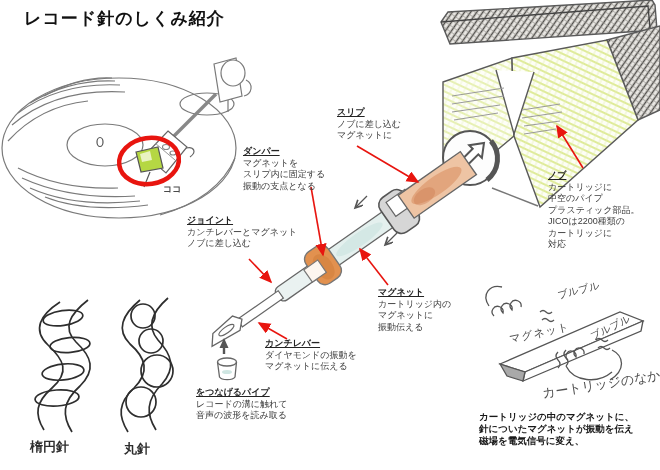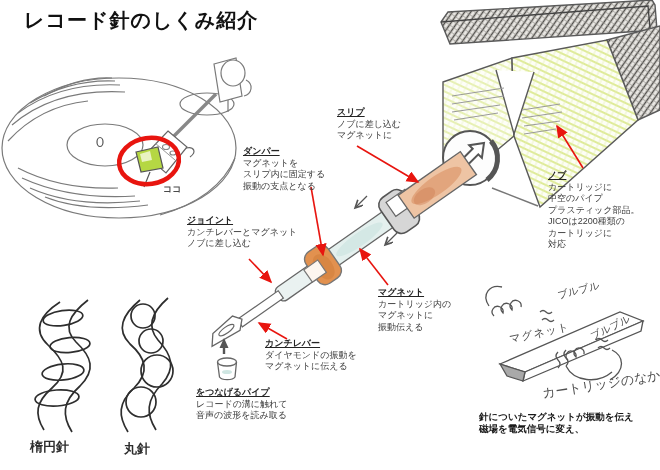--- a/index.html
+++ b/index.html
@@ -1,18 +1,18 @@
 <!DOCTYPE html>
 <html><head>
 <meta charset="utf-8">
 <style>
   html,body{margin:0;padding:0;background:#fff;}
   #stage{position:relative;width:660px;height:470px;background:#fff;overflow:hidden;
          font-family:"Liberation Sans",sans-serif;}
-  .title{position:absolute;left:24px;top:7px;font-size:20px;font-weight:bold;color:#111;
+  .title{position:absolute;left:24px;top:7px;font-size:17px;font-weight:bold;color:#111;
          letter-spacing:1px;white-space:nowrap;}
   .label{position:absolute;font-size:9px;line-height:11.5px;color:#3c3c3c;white-space:nowrap;}
   .label .t{font-weight:bold;color:#232323;text-decoration:underline;}
   .note{position:absolute;left:479px;top:411px;font-size:9.5px;line-height:12px;
         font-weight:bold;color:#181818;white-space:nowrap;}
   .mini{position:absolute;font-size:9px;font-weight:bold;color:#4a4a4a;white-space:nowrap;}
   .needle-cap{position:absolute;font-size:13px;font-weight:bold;color:#2e2e2e;white-space:nowrap;}
   .hand{position:absolute;color:#4f4f4f;white-space:nowrap;transform-origin:left top;}
   svg{position:absolute;left:0;top:0;}
 </style>
@@ -249,17 +249,18 @@
 
   <div class="needle-cap" style="left:30px;top:438px">楕円針</div>
   <div class="needle-cap" style="left:124px;top:440px">丸針</div>
 
   <div class="hand" style="left:508px;top:332px;font-size:11px;transform:rotate(-12deg);letter-spacing:1px">マグネット</div>
   <div class="hand" style="left:556px;top:289px;font-size:10.5px;transform:rotate(-14deg)">ブルブル</div>
   <div class="hand" style="left:588px;top:331px;font-size:10.5px;transform:rotate(-26deg)">ブルブル</div>
   <div class="hand" style="left:541px;top:385px;font-size:13px;transform:rotate(-9deg)">カートリッジのなか</div>
 
   <div class="note">
+    <div>カートリッジの中のマグネットに、</div>
     <div>針についたマグネットが振動を伝え</div>
     <div>磁場を電気信号に変え、</div>
   </div>
 
 </div>
 
 </body></html>

